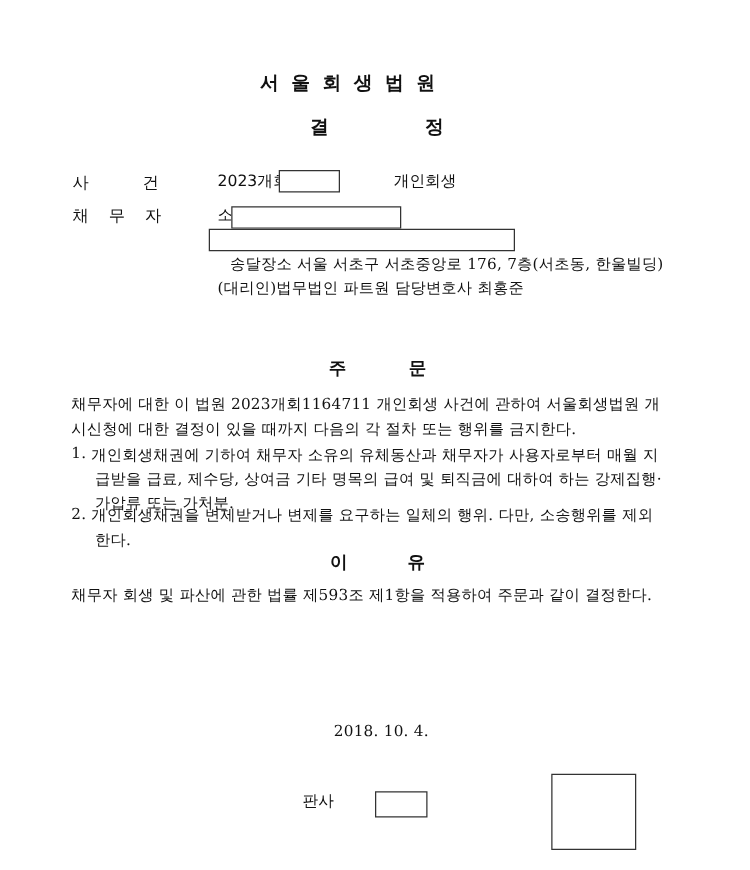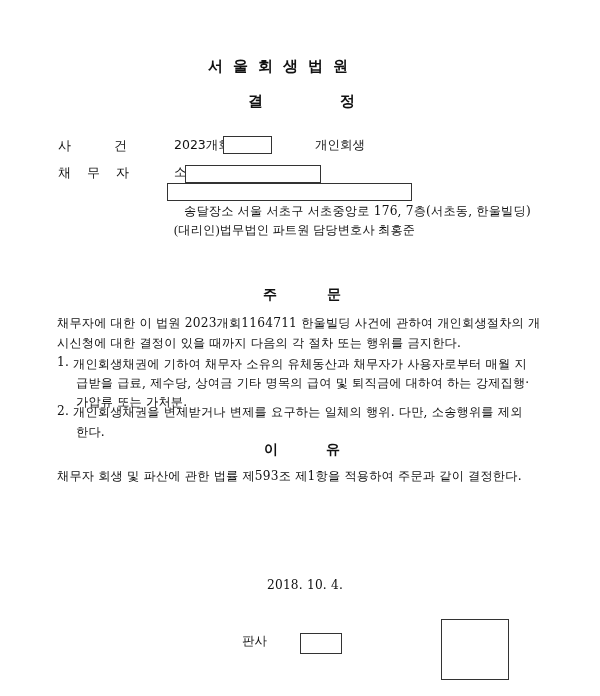--- a/index.html
+++ b/index.html
@@ -39,27 +39,27 @@
 <div class="abs label" style="top:164px; left:0; width:200px;">
   <span style="left:58px;">채</span>
   <span style="left:87px;">무</span>
   <span style="left:116px;">자</span>
 </div>
 <div class="abs val" style="top:164px; left:174px;">소</div>
 <div class="redact" style="left:185px; top:165px; width:136px; height:18px;"></div>
 <div class="redact" style="left:167px; top:183px; width:245px; height:18px;"></div>
 
 <div class="abs body-text" style="top:203px; left:184px;">송달장소   서울 서초구 서초중앙로 176, 7층(서초동, 한울빌딩)</div>
-<div class="abs body-text" style="top:222px; left:174px;font-family:Liberation Serif, serif;">(대리인)법무법인 파트원 담당변호사 최홍준</div>
+<div class="abs body-text" style="top:222px; left:174px;">(대리인)법무법인 파트원 담당변호사 최홍준</div>
 
 <div class="abs heading" style="top:286px; left:0; width:600px;">
   <span style="left:263px;">주</span>
   <span style="left:327px;">문</span>
 </div>
-<div class="abs body-text" style="top:315px; left:57px;">채무자에 대한 이 법원 2023개회1164711 한울빌딩 사건에 관하여 개인회생절차의 개</div>
+<div class="abs body-text" style="top:315px; left:57px;">채무자에 대한 이 법원 2023개회1164711 개인회생 사건에 관하여 서울회생법원 개</div>
 <div class="abs body-text" style="top:335px; left:57px;">시신청에 대한 결정이 있을 때까지 다음의 각 절차 또는 행위를 금지한다.</div>
 
 <div class="abs body-text" style="top:355px; left:57px;">1.</div>
 <div class="abs body-text" style="top:356px; left:73px;">개인회생채권에 기하여 채무자 소유의 유체동산과 채무자가 사용자로부터 매월 지</div>
 <div class="abs body-text" style="top:375px; left:76px;">급받을 급료, 제수당, 상여금 기타 명목의 급여 및 퇴직금에 대하여 하는 강제집행·</div>
 <div class="abs body-text" style="top:394px; left:76px;">가압류 또는 가처분.</div>
 
 <div class="abs body-text" style="top:404px; left:57px; top:404px;">2.</div>
 <div class="abs body-text" style="top:404px; left:73px;">개인회생채권을 변제받거나 변제를 요구하는 일체의 행위. 다만, 소송행위를 제외</div>
 <div class="abs body-text" style="top:424px; left:76px;">한다.</div>

